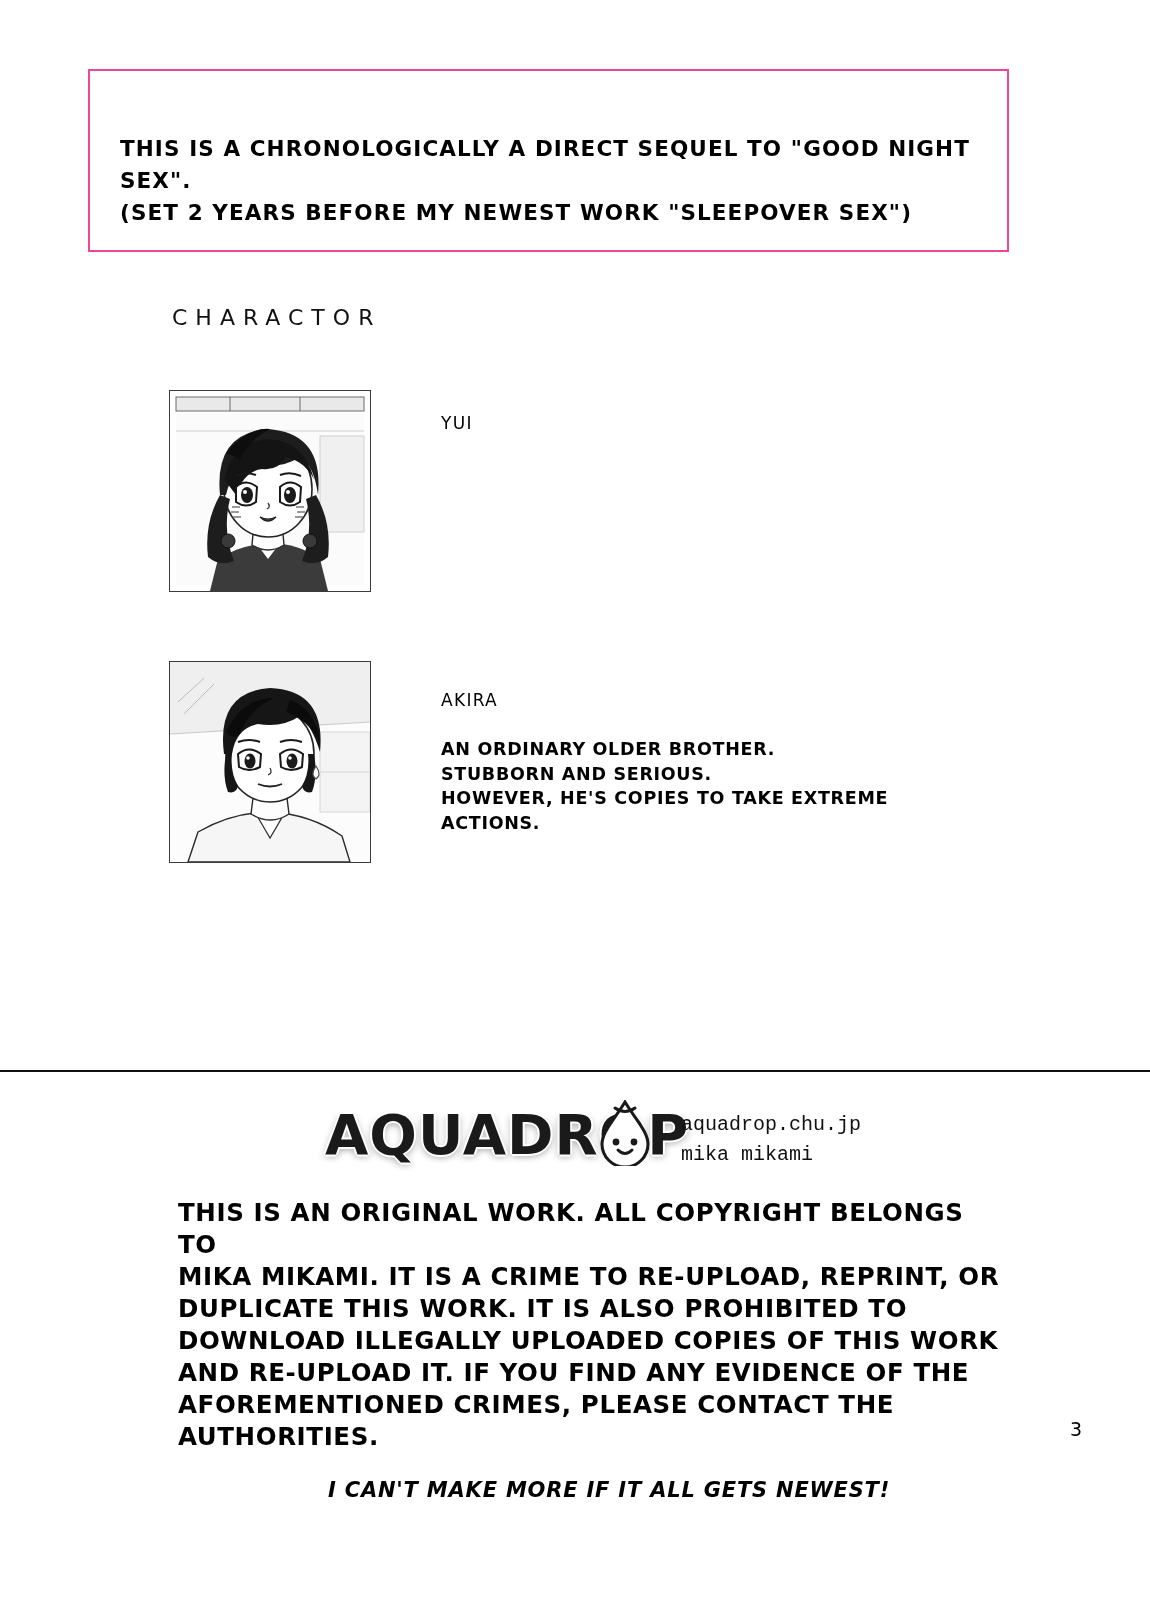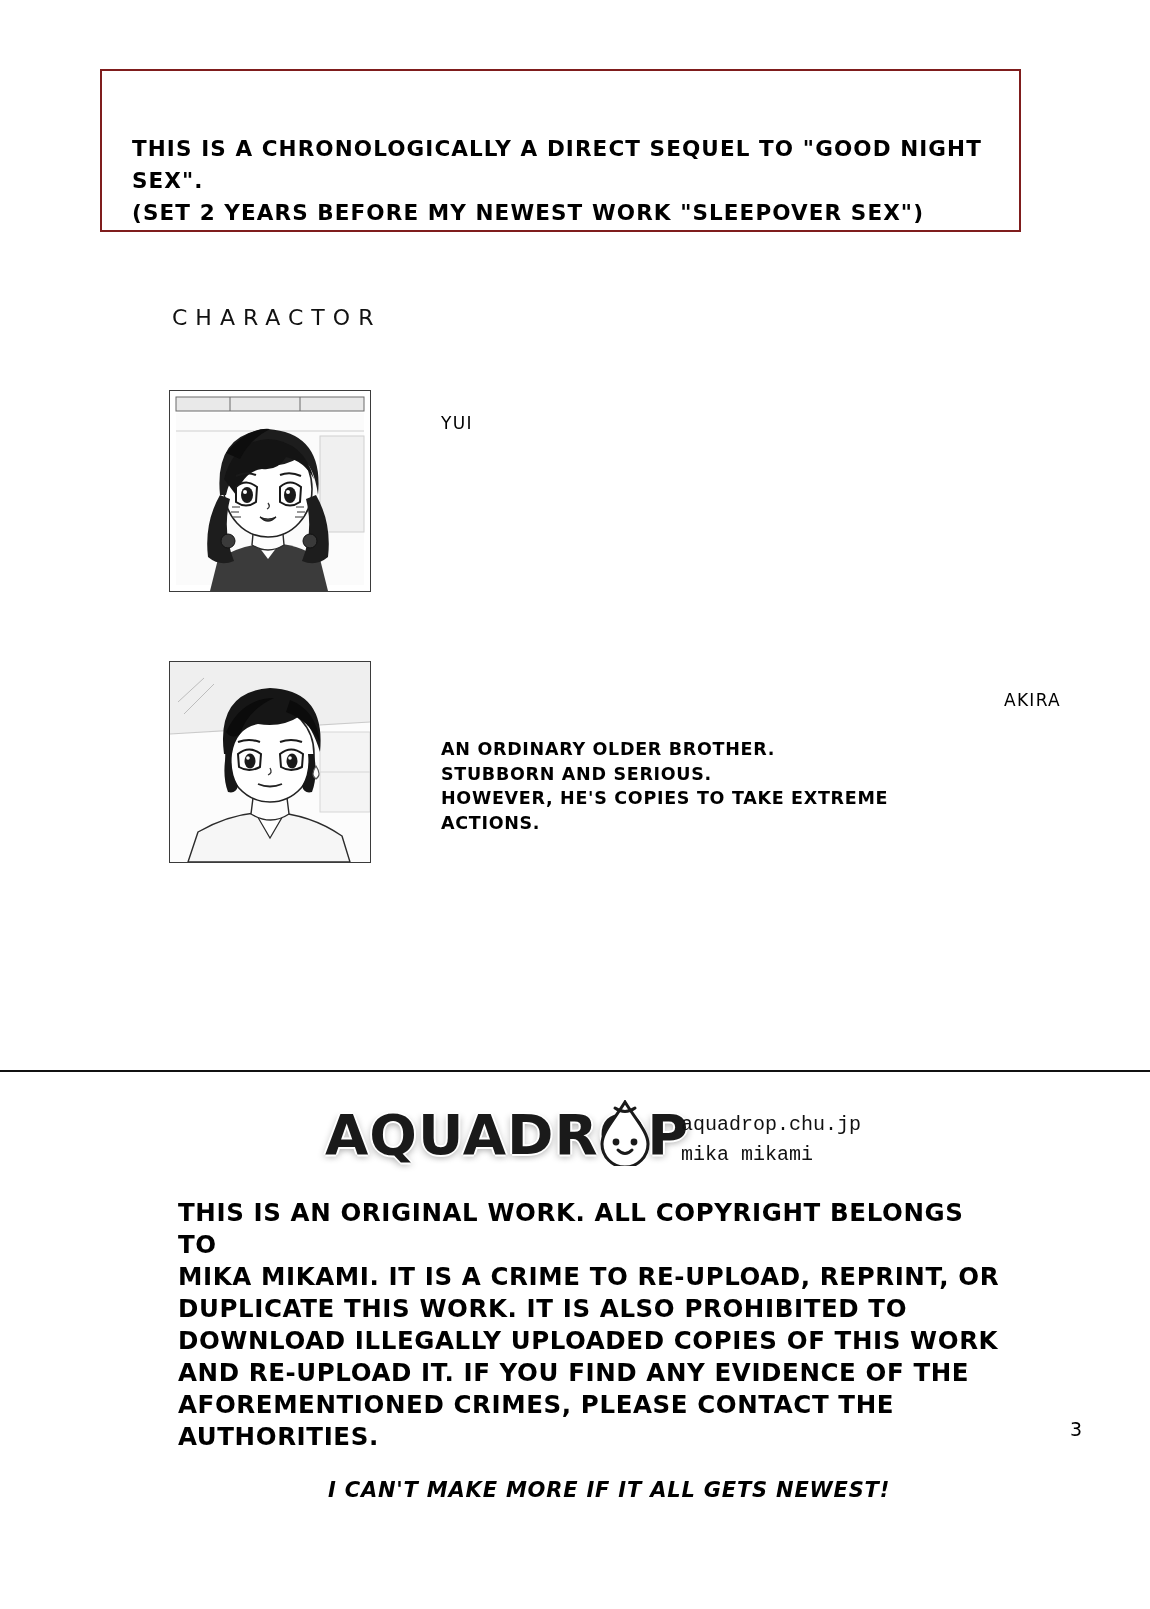--- a/index.html
+++ b/index.html
@@ -12,25 +12,25 @@
     height: 1609px;
     position: relative;
     font-family: "DejaVu Sans", sans-serif;
     color: #000000;
     overflow: hidden;
   }
 
   
   .note-box {
     position: absolute;
-    left: 100px;
+    left: 88px;
     top: 69px;
     width: 921px;
-    height: 163px;
-    border: 2px solid #7f1d1d;
+    height: 183px;
+    border: 2px solid #ec4899;
     box-sizing: border-box;
   }
   .note-text {
     position: absolute;
     left: 30px;
     top: 62px;
     font-size: 21.5px;
     letter-spacing: 1.1px;
     line-height: 32px;
     font-weight: bold;
@@ -83,21 +83,21 @@
     margin-top: 22px;
   }
   .char-desc {
     margin-top: 29px;
     font-size: 17.5px;
     letter-spacing: 0.7px;
     line-height: 24.5px;
     white-space: pre-line;
     font-weight: bold;
   }
-  .char-entry.akira .char-name { margin-top: 28px; text-align: right; }
+  .char-entry.akira .char-name { margin-top: 28px; }
   .char-entry.akira .char-desc { margin-top: 26px; }
 
   
   .divider {
     position: absolute;
     left: 0;
     top: 1070px;
     width: 1150px;
     height: 2px;
     background: #111111;

